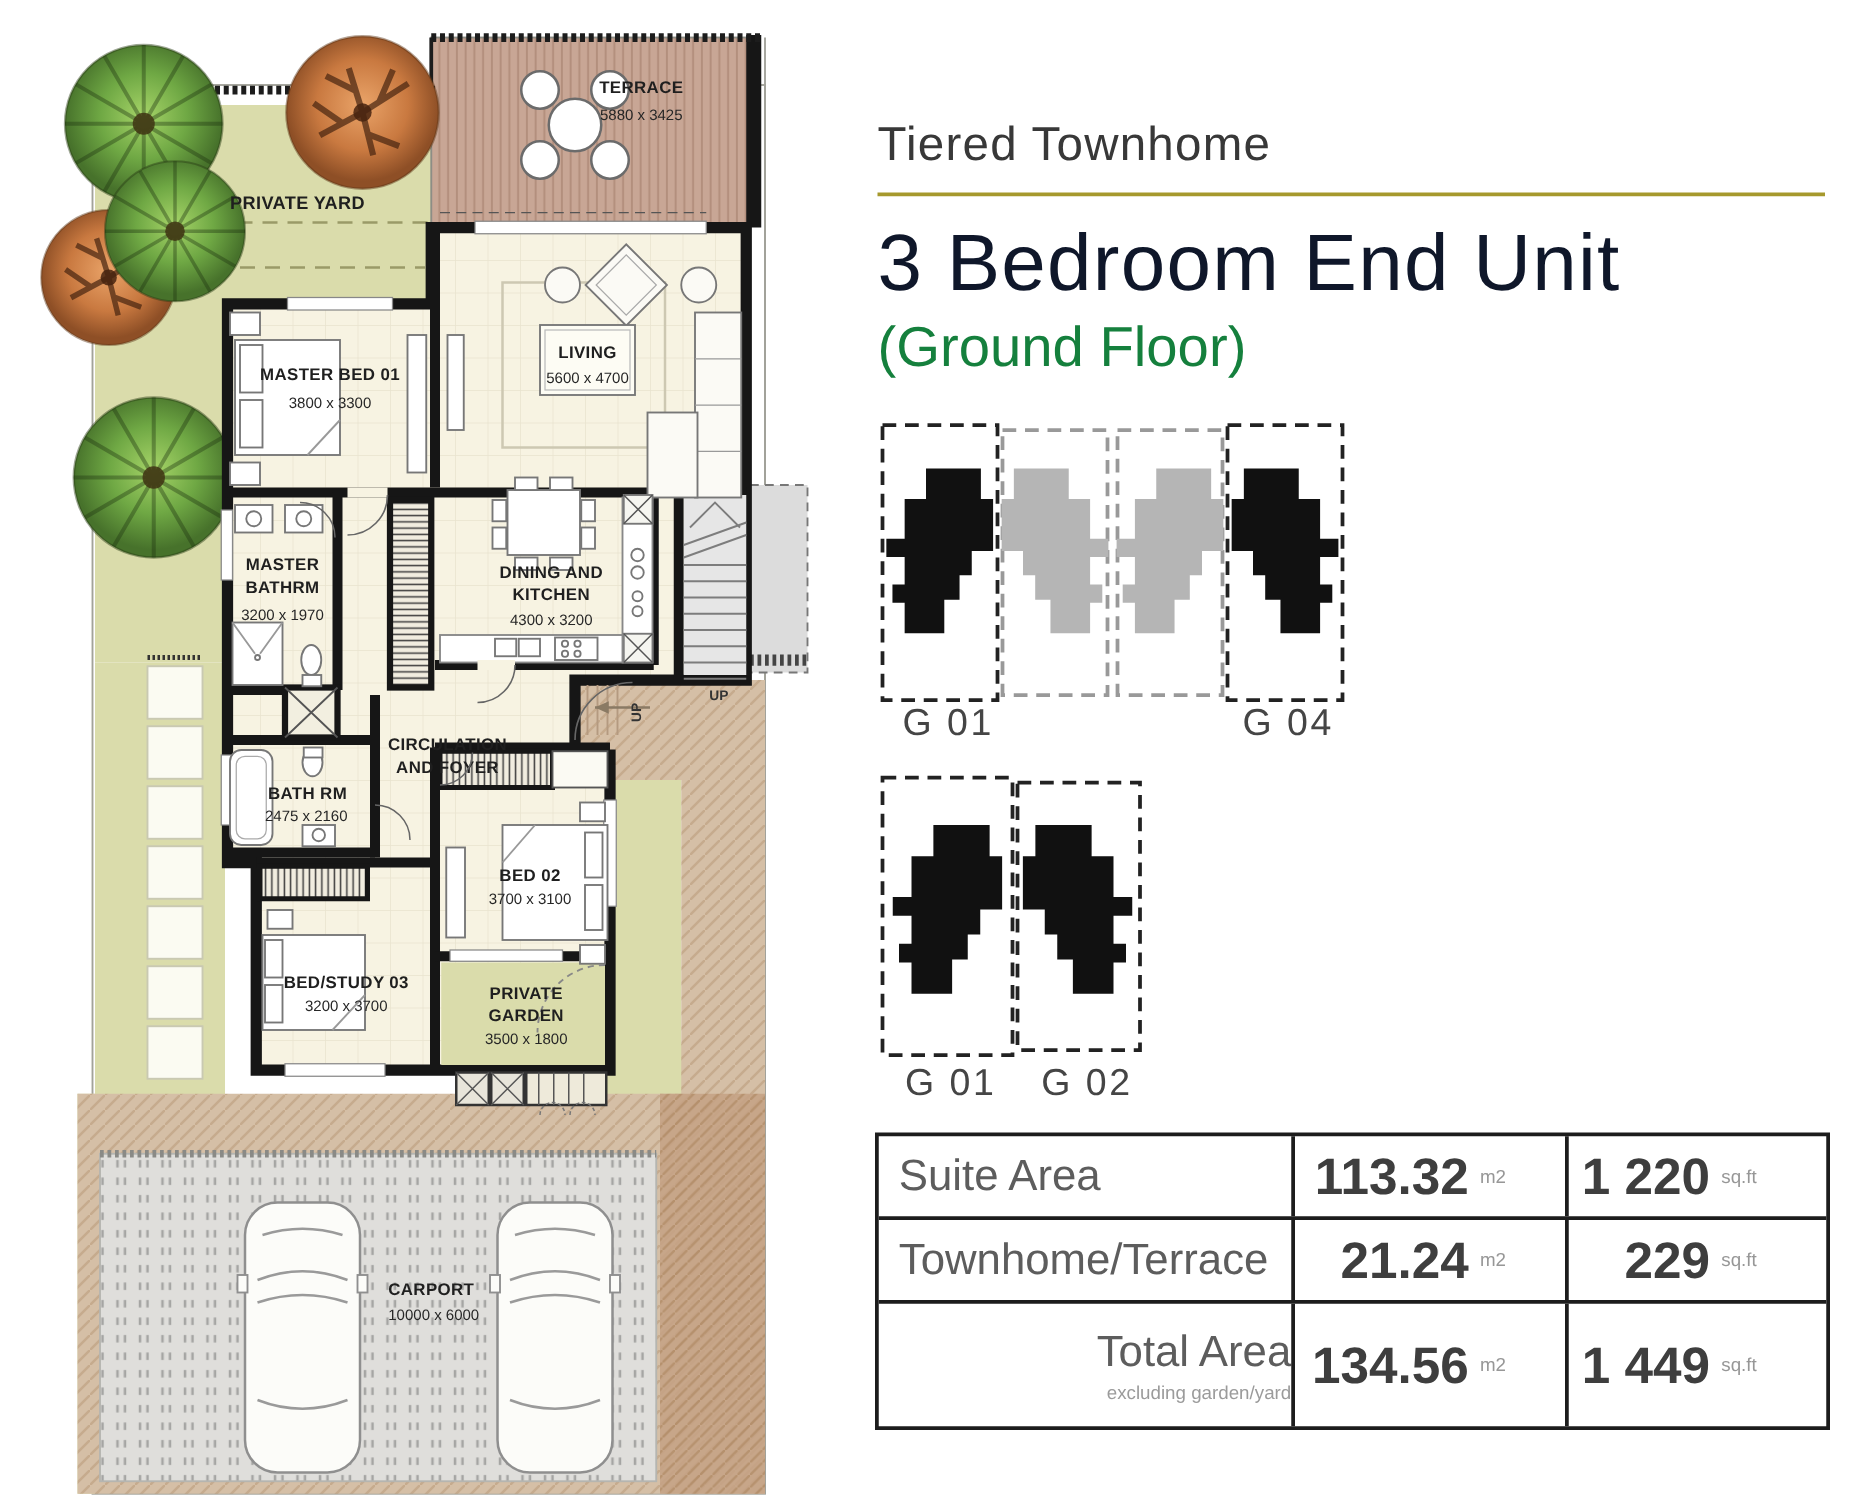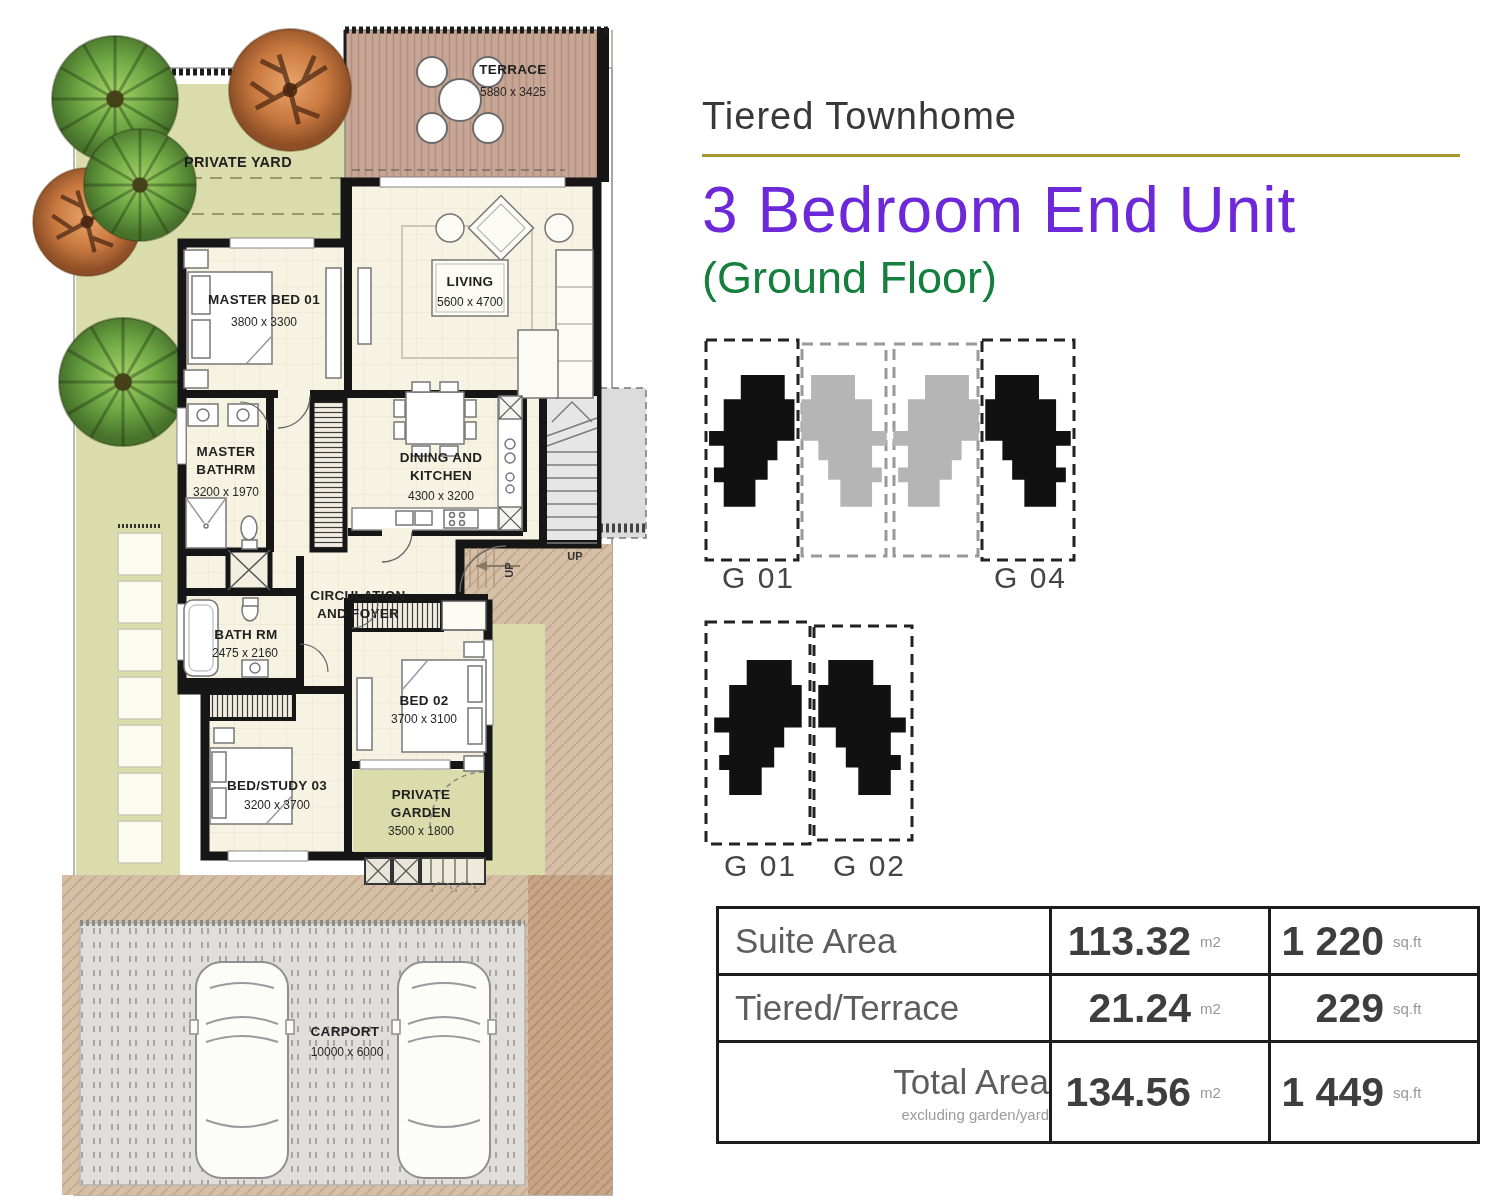--- a/index.html
+++ b/index.html
@@ -11,21 +11,21 @@
   .up{font-size:11px;font-weight:700;fill:#333;text-anchor:middle;}
   .glabel{font-size:30px;fill:#454545;letter-spacing:2px;}
   
   .panel{position:absolute;left:702px;top:95px;width:758px;}
   .sub{font-size:38px;color:#383838;letter-spacing:1px;}
   .rule{height:3px;margin:16px 0 20px 0;}
   .t1{font-size:64px;letter-spacing:1px;line-height:1.05;}
   .t2{font-size:45px;margin-top:8px;}
   .diag{position:absolute;}
   
-  .area-table{position:absolute;left:716px;top:906px;width:758px;border:3px solid #1c1c1c;background:#fff;}
+  .area-table{position:absolute;left:700px;top:906px;width:758px;border:3px solid #1c1c1c;background:#fff;}
   .at-row{display:grid;grid-template-columns:330px 219px 1fr;}
   .at-row + .at-row{border-top:3px solid #1c1c1c;}
   .at-row>div{min-height:64px;display:flex;align-items:center;}
   .at-row>div+div{border-left:3px solid #1c1c1c;justify-content:flex-end;padding-right:24px;}
   .at-label{padding-left:16px;font-size:35px;color:#5d5d5d;}
   .at-label.stack{flex-direction:column;align-items:flex-end;justify-content:center;padding:8px 0 8px 16px;}
   .at-row.tall>div{min-height:82px;}
   .num{font-size:41px;font-weight:bold;color:#3e3e3e;}
   .unit{font-size:15px;color:#979797;margin-left:9px;width:44px;text-align:left;}
   .unit2{width:60px;}
@@ -381,21 +381,21 @@
       <path d="M310,396 a32,32 0 0 1 -32,32"></path>
       <rect x="382" y="528" width="30" height="8" fill="#f7f3e2" stroke="none"></rect>
       <path d="M412,532 a30,30 0 0 1 -30,30"></path>
     </g>
   </svg>
 
   
   <div class="panel">
     <div class="sub">Tiered Townhome</div>
     <div class="rule" style="background:#a6992d"></div>
-    <div class="t1" style="color:#6d28d9">3 Bedroom End Unit</div>
+    <div class="t1" style="color:#0f172a">3 Bedroom End Unit</div>
     <div class="t2" style="color:#15803d">(Ground Floor)</div>
   </div>
 
   
   <svg class="diag" style="left:700px;top:330px" width="400" height="262" viewBox="700 330 400 262">
     <g fill="none" stroke-width="3" stroke-dasharray="11 7">
       <rect x="706" y="340" width="92" height="220" stroke="#222"></rect>
       <rect x="802" y="344" width="84" height="212" stroke="#999"></rect>
       <rect x="894" y="344" width="84" height="212" stroke="#999"></rect>
       <rect x="982" y="340" width="92" height="220" stroke="#222"></rect>
@@ -431,21 +431,21 @@
       <div>
         <span class="num">113.32</span>
         <span class="unit">m2</span>
       </div>
       <div>
         <span class="num">1 220</span>
         <span class="unit unit2">sq.ft</span>
       </div>
     </div>
     <div class="at-row">
-      <div class="at-label">Tiered/Terrace</div>
+      <div class="at-label">Townhome/Terrace</div>
       <div>
         <span class="num">21.24</span>
         <span class="unit">m2</span>
       </div>
       <div>
         <span class="num">229</span>
         <span class="unit unit2">sq.ft</span>
       </div>
     </div>
     <div class="at-row tall">

